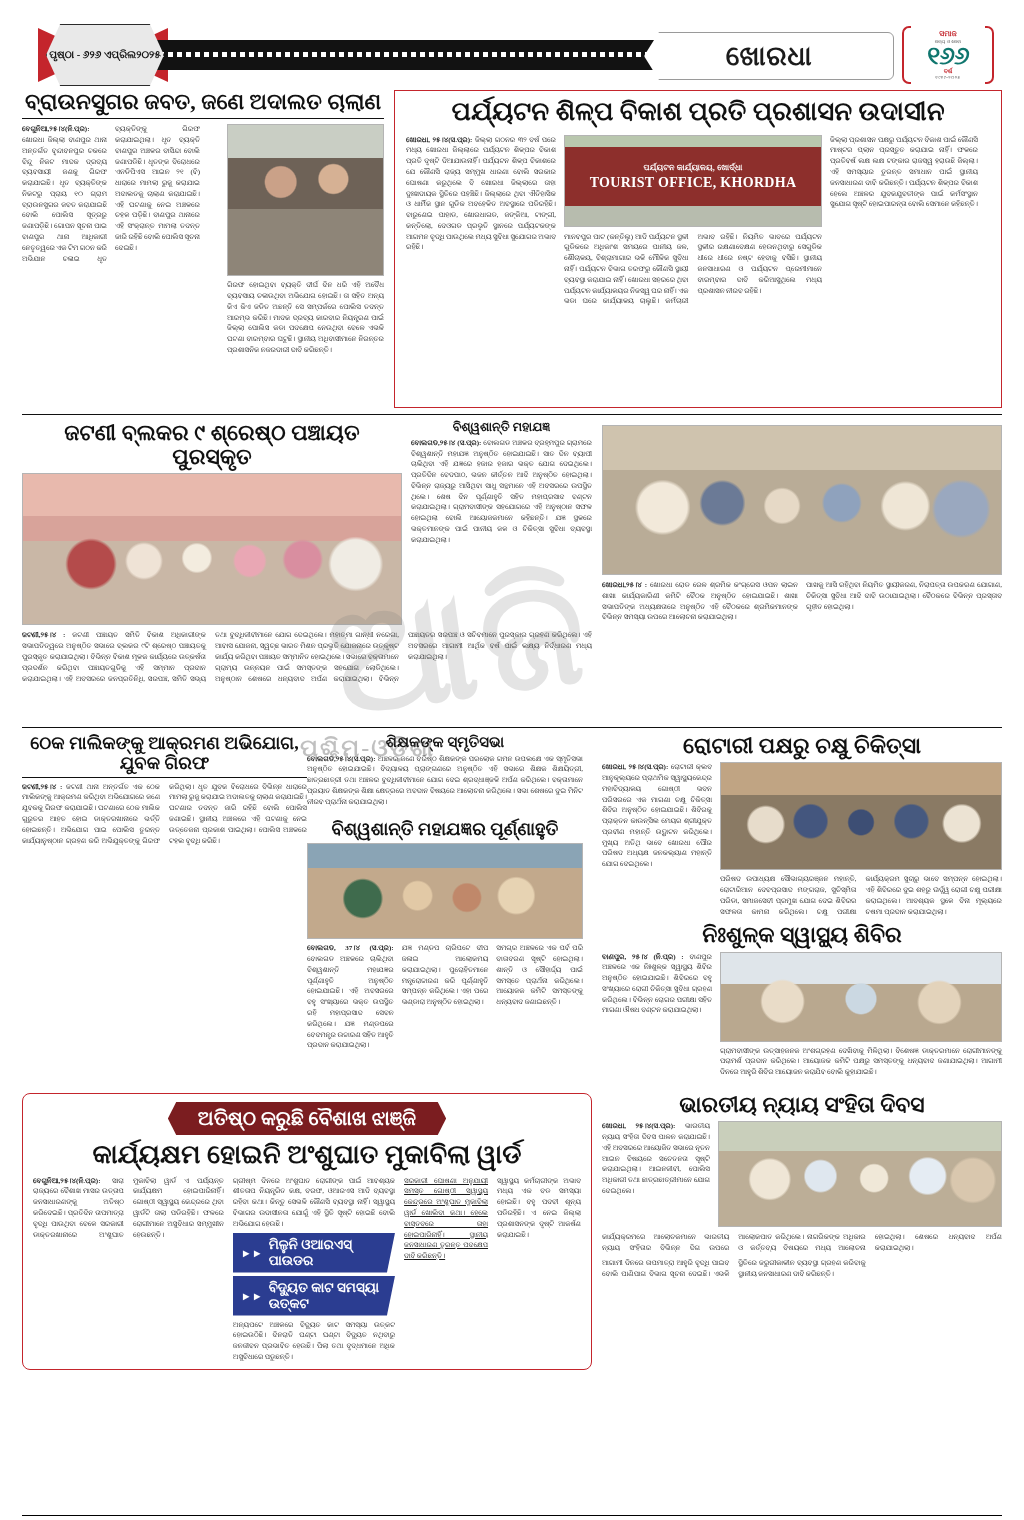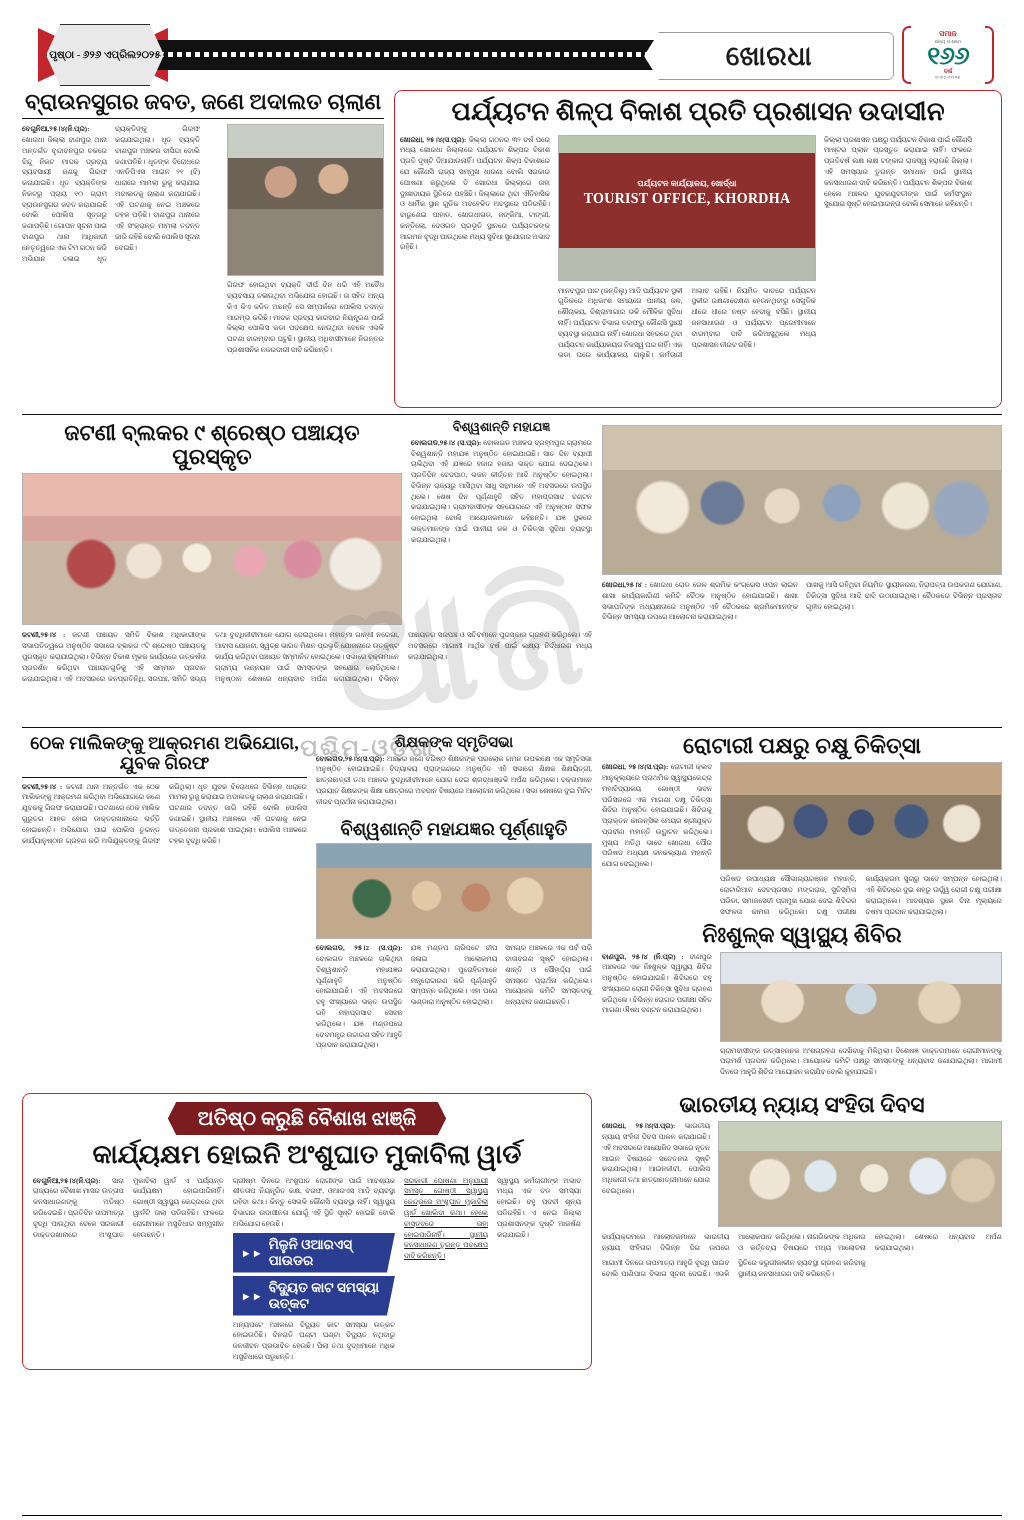--- a/index.html
+++ b/index.html
@@ -75,21 +75,21 @@
   .hl-lg { font-size:22px; }
   .hl-md { font-size:18px; }
   .hl-sm { font-size:15px; }
   .hl-xs { font-size:12.5px; }
   .body-txt{
     font-size:7.1px; line-height:1.52; text-align:justify;
     color:#1a1a1a; hyphens:auto; word-spacing:-0.3px;
   }
   .cols2{ column-count:2; column-gap:9px; }
   .cols3{ column-count:3; column-gap:9px; }
-  .redbox{ border:1.4px solid #c4252c; border-radius:8px; padding:7px 5px; }
+  .redbox{ border:1.4px solid #c4252c; border-radius:0; padding:7px 11px; }
   .photo{
     background:#ccc; position:relative; overflow:hidden;
     border:1px solid #b4b4b4;
   }
 
   
   .ph-crowd{ background:
       radial-gradient(circle at 18% 60%, #b44b4b 0 7%, transparent 8%),
       radial-gradient(circle at 32% 58%, #efe3d6 0 6%, transparent 7%),
       radial-gradient(circle at 46% 56%, #f3ecdf 0 6%, transparent 7%),
@@ -223,21 +223,21 @@
     </div>
 
     <div class="redbox" style="flex:1;">
       <div class="hl hl-xl">ପର୍ଯ୍ୟଟନ ଶିଳ୍ପ ବିକାଶ ପ୍ରତି ପ୍ରଶାସନ ଉଦାସୀନ</div>
       <div style="display:flex; gap:8px; margin-top:8px;">
         <div style="width:150px;" class="body-txt">
           <span style="font-weight:bold;">ଖୋରଧା, ୨୫।୪(ସ.ପ୍ର):</span>
           <span>ଜିଲ୍ଲା ଗଠନର ୩୨ ବର୍ଷ ପରେ ମଧ୍ୟ ଖୋରଧା ଜିଲ୍ଲାରେ ପର୍ଯ୍ୟଟନ ଶିଳ୍ପର ବିକାଶ ପ୍ରତି ଦୃଷ୍ଟି ଦିଆଯାଉନାହିଁ। ପର୍ଯ୍ୟଟନ ଶିଳ୍ପ ବିକାଶରେ ଯେ କୌଣସି ରାଜ୍ୟ ସମ୍ମୁଖ ଧାରଣା ବୋଲି ସରକାର ଘୋଷଣା କରୁଥିଲେ ବି ଖୋରଧା ଜିଲ୍ଲାରେ ତାହା ଦୁଃଖଦାୟକ ସ୍ଥିତିରେ ପହଞ୍ଚିଛି। ଜିଲ୍ଲାରେ ଥିବା ଐତିହାସିକ ଓ ଧାର୍ମିକ ସ୍ଥାନ ଗୁଡିକ ଅବହେଳିତ ଅବସ୍ଥାରେ ପଡିରହିଛି। ବାରୁଣେଇ ପାହାଡ, ଖୋରଧାଗଡ, ଜଙ୍କିଆ, ଟାଙ୍ଗୀ, କନ୍ତିଲୋ, ଦେଓଗଡ ପ୍ରଭୃତି ସ୍ଥାନରେ ପର୍ଯ୍ୟଟକଙ୍କ ଆଗମନ ବୃଦ୍ଧି ପାଉଥିଲେ ମଧ୍ୟ ସୁବିଧା ସୁଯୋଗର ଅଭାବ ରହିଛି।</span>
         </div>
         <div style="width:258px;">
-          <div class="photo ph-sign" style="height:146px;text-decoration:underline;">
+          <div class="photo ph-sign" style="height:92px;text-decoration:underline;">
             <div class="signtext">
               <div class="l1">ପର୍ଯ୍ୟଟନ କାର୍ଯ୍ୟାଳୟ, ଖୋର୍ଦ୍ଧା</div>
               <div class="l2">TOURIST OFFICE, KHORDHA</div>
             </div>
           </div>
           <div class="body-txt cols2" style="margin-top:5px;">
             <span>ମାନବପୁର ପାଟ (କନ୍ତିଲୁ) ଆଦି ପର୍ଯ୍ୟଟନ ସ୍ଥଳୀ ଗୁଡିକରେ ଅଧିକାଂଶ ସମୟରେ ପାନୀୟ ଜଳ, ଶୌଚାଳୟ, ବିଶ୍ରାମାଗାର ଭଳି ମୌଳିକ ସୁବିଧା ନାହିଁ। ପର୍ଯ୍ୟଟନ ବିଭାଗ ତରଫରୁ କୌଣସି ସ୍ଥାୟୀ ବ୍ୟବସ୍ଥା କରାଯାଇ ନାହିଁ। ଖୋରଧା ସହରରେ ଥିବା ପର୍ଯ୍ୟଟନ କାର୍ଯ୍ୟାଳୟର ନିଜସ୍ୱ ଘର ନାହିଁ। ଏକ ଭଡା ଘରେ କାର୍ଯ୍ୟାଳୟ ଚାଲୁଛି। କର୍ମଚାରୀ ଅଭାବ ରହିଛି।</span>
             <span>ନିୟମିତ ଭାବରେ ପର୍ଯ୍ୟଟନ ସ୍ଥଳୀର ରକ୍ଷଣାବେକ୍ଷଣ ହେଉନଥିବାରୁ ସେଗୁଡିକ ଧୀରେ ଧୀରେ ନଷ୍ଟ ହେବାକୁ ବସିଛି। ସ୍ଥାନୀୟ ଜନସାଧାରଣ ଓ ପର୍ଯ୍ୟଟନ ପ୍ରେମୀମାନେ ବାରମ୍ବାର ଦାବି କରିଆସୁଥିଲେ ମଧ୍ୟ ପ୍ରଶାସନ ନୀରବ ରହିଛି।</span>
           </div>
         </div>
@@ -280,39 +280,39 @@
         <div class="body-txt" style="flex:1;">ପାଖକୁ ଆସି ରହିଥିବା ନିୟମିତ ସ୍ଥାୟୀକରଣ, ନିରାପତ୍ତା ଉପକରଣ ଯୋଗାଣ, ଚିକିତ୍ସା ସୁବିଧା ଆଦି ଦାବି ଉଠାଯାଇଥିଲା। ବୈଠକରେ ବିଭିନ୍ନ ପ୍ରସ୍ତାବ ଗୃହୀତ ହୋଇଥିଲା।</div>
       </div>
     </div>
   </div>
 
   <div class="divider"></div>
 
   <div style="display:flex; gap:10px; height:355px;">
 
     <div style="width:570px;">
-      <div style="display:flex; gap:9px;">
+      <div style="display:flex; ">
         <div style="width:285px;">
           <div class="hl hl-md" style="border-bottom:1px solid #111; padding-bottom:3px;">ଠେକ ମାଲିକଙ୍କୁ ଆକ୍ରମଣ ଅଭିଯୋଗ, ଯୁବକ ଗିରଫ</div>
           <div class="body-txt cols2" style="margin-top:4px; height:292px;">
             <span style="font-weight:bold;">ଜଟଣୀ,୨୫।୪ : </span>
             <span>ଜଟଣୀ ଥାନା ଅନ୍ତର୍ଗତ ଏକ ଠେକ ମାଲିକଙ୍କୁ ଆକ୍ରମଣ କରିଥିବା ଅଭିଯୋଗରେ ଜଣେ ଯୁବକକୁ ଗିରଫ କରାଯାଇଛି। ଘଟଣାରେ ଠେକ ମାଲିକ ଗୁରୁତର ଆହତ ହୋଇ ଡାକ୍ତରଖାନାରେ ଭର୍ତ୍ତି ହୋଇଛନ୍ତି। ଅଭିଯୋଗ ପାଇ ପୋଲିସ ତୁରନ୍ତ କାର୍ଯ୍ୟାନୁଷ୍ଠାନ ଗ୍ରହଣ କରି ଅଭିଯୁକ୍ତଙ୍କୁ ଗିରଫ କରିଥିଲା। ଧୃତ ଯୁବକ ବିରୋଧରେ ବିଭିନ୍ନ ଧାରାରେ ମାମଲା ରୁଜୁ କରାଯାଇ ଅଦାଲତକୁ ଚାଲାଣ କରାଯାଇଛି। ଘଟଣାର ତଦନ୍ତ ଜାରି ରହିଛି ବୋଲି ପୋଲିସ ଜଣାଇଛି। ସ୍ଥାନୀୟ ଅଞ୍ଚଳରେ ଏହି ଘଟଣାକୁ ନେଇ ଉତ୍ତେଜନା ପ୍ରକାଶ ପାଇଥିଲା। ପୋଲିସ ଅଞ୍ଚଳରେ ଟହଲ ବୃଦ୍ଧି କରିଛି।</span>
           </div>
         </div>
         <div style="width:276px;">
           <div class="hl hl-sm">ଶିକ୍ଷକଙ୍କ ସ୍ମୃତିସଭା</div>
           <div class="body-txt" style="margin-top:3px; height:62px;">
             <span style="font-weight:bold;">ବୋଲଗଡ,୨୫।୪(ସ.ପ୍ର):</span>
             <span>ଅଞ୍ଚଳର ଜଣେ ବରିଷ୍ଠ ଶିକ୍ଷକଙ୍କ ପରଲୋକ ଗମନ ଉପଲକ୍ଷେ ଏକ ସ୍ମୃତିସଭା ଅନୁଷ୍ଠିତ ହୋଇଯାଇଛି। ବିଦ୍ୟାଳୟ ପ୍ରାଙ୍ଗଣରେ ଅନୁଷ୍ଠିତ ଏହି ସଭାରେ ଶିକ୍ଷକ ଶିକ୍ଷୟିତ୍ରୀ, ଛାତ୍ରଛାତ୍ରୀ ତଥା ଅଞ୍ଚଳର ବୁଦ୍ଧିଜୀବୀମାନେ ଯୋଗ ଦେଇ ଶ୍ରଦ୍ଧାଞ୍ଜଳି ଅର୍ପଣ କରିଥିଲେ। ବକ୍ତାମାନେ ପ୍ରୟାତ ଶିକ୍ଷକଙ୍କ ଶିକ୍ଷା କ୍ଷେତ୍ରରେ ଅବଦାନ ବିଷୟରେ ଆଲୋଚନା କରିଥିଲେ। ସଭା ଶେଷରେ ଦୁଇ ମିନିଟ ନୀରବ ପ୍ରାର୍ଥନା କରାଯାଇଥିଲା।</span>
           </div>
           <div class="hl hl-md" style="margin-top:4px;">ବିଶ୍ୱଶାନ୍ତି ମହାଯଜ୍ଞର ପୂର୍ଣ୍ଣାହୁତି</div>
           <div class="photo ph-yajna" style="height:96px; margin-top:4px;"></div>
           <div style="display:flex; gap:8px; margin-top:4px;">
             <div class="body-txt" style="flex:1;">
-              <span style="font-weight:bold;">ବୋଲଗଡ, ୨୫।2 (ସ.ପ୍ର): </span>
+              <span style="font-weight:bold;">ବୋଲଗଡ, 37।୪ (ସ.ପ୍ର): </span>
               <span>ବୋଲଗଡ ଅଞ୍ଚଳରେ ଚାଲିଥିବା ବିଶ୍ୱଶାନ୍ତି ମହାଯଜ୍ଞର ପୂର୍ଣ୍ଣାହୁତି ଅନୁଷ୍ଠିତ ହୋଇଯାଇଛି। ଏହି ଅବସରରେ ବହୁ ସଂଖ୍ୟାରେ ଭକ୍ତ ଉପସ୍ଥିତ ରହି ମହାପ୍ରସାଦ ସେବନ କରିଥିଲେ। ଯଜ୍ଞ ମଣ୍ଡପରେ ବେଦମନ୍ତ୍ର ଉଚ୍ଚାରଣ ସହିତ ଆହୁତି ପ୍ରଦାନ କରାଯାଇଥିଲା।</span>
             </div>
             <div class="body-txt" style="flex:1;">ଯଜ୍ଞ ମଣ୍ଡପ ଚାରିପଟେ ଦୀପ ଜଳାଇ ଆଲୋକମୟ କରାଯାଇଥିଲା। ପୁରୋହିତମାନେ ମନ୍ତ୍ରୋଚ୍ଚାରଣ କରି ପୂର୍ଣ୍ଣାହୁତି ସମ୍ପନ୍ନ କରିଥିଲେ। ଏହା ପରେ ଭଣ୍ଡାରା ଅନୁଷ୍ଠିତ ହୋଇଥିଲା।</div>
             <div class="body-txt" style="flex:1;">ସମଗ୍ର ଅଞ୍ଚଳରେ ଏକ ପର୍ବ ପରି ବାତାବରଣ ସୃଷ୍ଟି ହୋଇଥିଲା। ଶାନ୍ତି ଓ ସୌହାର୍ଦ୍ଦ୍ୟ ପାଇଁ ସମସ୍ତେ ପ୍ରାର୍ଥନା କରିଥିଲେ। ଆୟୋଜକ କମିଟି ସମସ୍ତଙ୍କୁ ଧନ୍ୟବାଦ ଜଣାଇଛନ୍ତି।</div>
           </div>
         </div>
       </div>
     </div>
 
     <div style="flex:1;">

